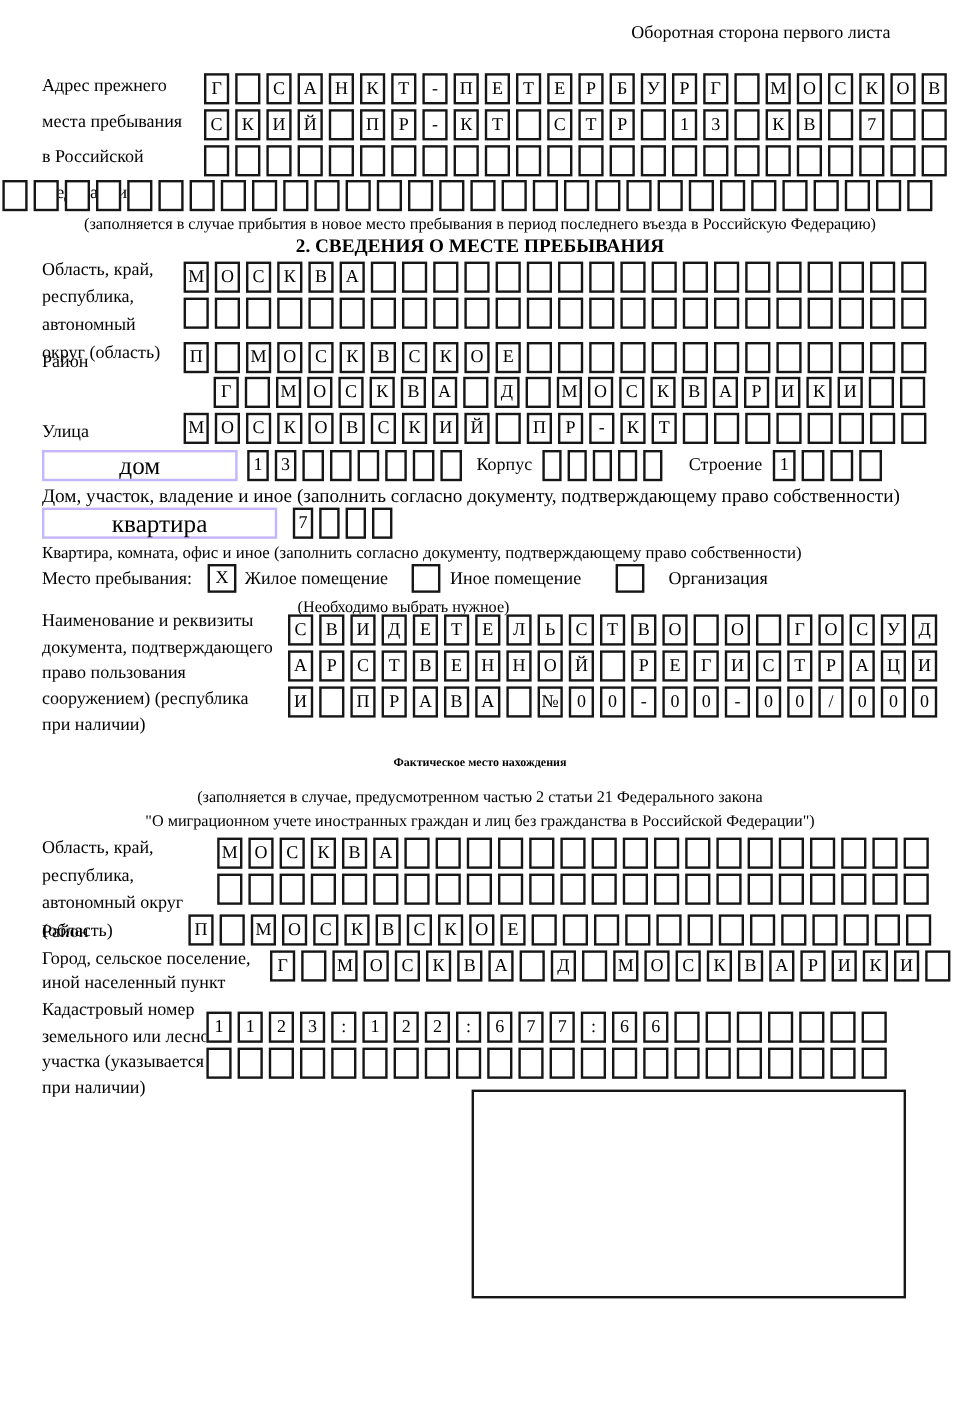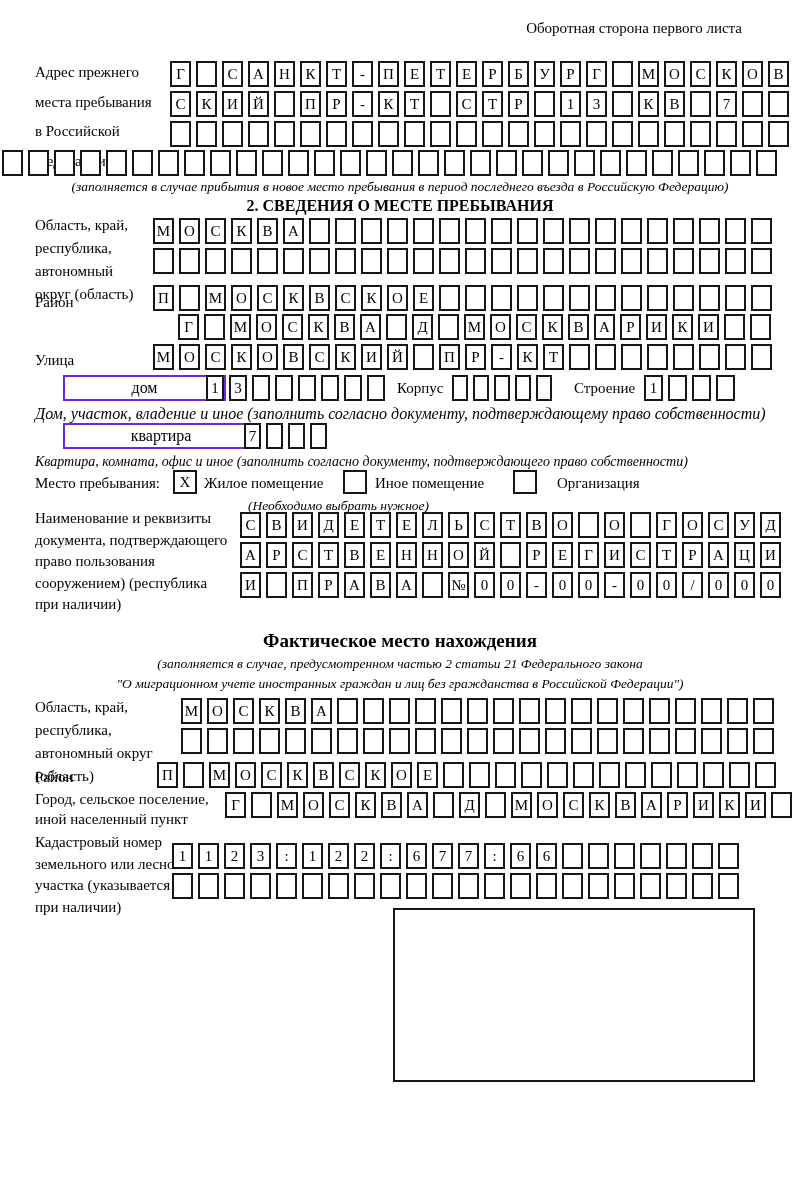--- a/index.html
+++ b/index.html
@@ -1,31 +1,31 @@
 <!DOCTYPE html>
 <html><head>
 <meta charset="utf-8">
 <style>
   html,body{margin:0;padding:0;background:#fff;}
   .page{position:relative;width:800px;height:1180px;background:#fff;color:#000;
         font-family:"Liberation Serif","DejaVu Serif",serif;overflow:hidden;}
   .lbl{position:absolute;font-size:15px;line-height:22px;}
   .hdr{position:absolute;font-size:15px;}
-  .note{position:absolute;font-size:13.5px;line-height:19.5px;font-style:italic;}
+  .note{position:absolute;font-size:13.5px;line-height:19.5px;}
   .center{left:0;width:800px;text-align:center;}
   .title{position:absolute;left:0;width:800px;text-align:center;font-weight:bold;font-size:16px;}
   .cellrow{position:absolute;display:flex;gap:5px;}
   .cell{box-sizing:content-box;width:17px;height:22px;border:2px solid #161616;background:#fff;
         display:flex;align-items:center;justify-content:center;font-size:15px;line-height:1;}
   .w14 .cell{width:14px}
   .w12 .cell{width:12px}
   .w15 .cell{width:15px}
   .w13 .cell{width:13px}
-  .widebox{position:absolute;box-sizing:content-box;height:22px;border:2px solid #6d28d9;
-        display:flex;align-items:center;justify-content:center;font-size:16px;margin-left:28px;}
+  .widebox{position:absolute;box-sizing:content-box;height:22px;border:2px solid #c4b5fd;
+        display:flex;align-items:center;justify-content:center;font-size:21px;}
   .chk{position:absolute;box-sizing:content-box;width:20px;height:20px;border:2px solid #161616;
         display:flex;align-items:center;justify-content:center;font-size:15px;line-height:1;}
   .stamp{position:absolute;box-sizing:content-box;border:2px solid #161616;background:#fff;}
   .lh29{line-height:29.5px}.lh23{line-height:23px}.lh21{line-height:21.5px}
   .lh20{line-height:20px}.lh19{line-height:19px}
 </style>
 </head>
 <body>
 
 <div class="page">
@@ -321,21 +321,21 @@
     </div>
   <div class="note" style="left:35px;top:404px;font-size:16px">Дом, участок, владение и иное (заполнить согласно документу, подтверждающему право собственности)</div>
 
   <div class="widebox" style="left:35px;top:423px;width:192px">квартира</div>
   <div class="cellrow w13" style="left:244px;top:423px">
       <span class="cell">7</span>
       <span class="cell"></span>
       <span class="cell"></span>
       <span class="cell"></span>
     </div>
-  <div class="note" style="left:35px;top:452px;font-size:14px">Квартира, комната, офис и иное (заполнить согласно документу, подтверждающего право собственности)</div>
+  <div class="note" style="left:35px;top:452px;font-size:14px">Квартира, комната, офис и иное (заполнить согласно документу, подтверждающему право собственности)</div>
 
   <div class="lbl" style="left:35px;top:472px">Место пребывания:</div>
   <div class="chk" style="left:173px;top:470px">
     <span>X</span>
   </div>
   <div class="lbl" style="left:204px;top:472px">Жилое помещение</div>
   <div class="chk" style="left:343px;top:470px">
     <span></span>
   </div>
   <div class="lbl" style="left:375px;top:472px">Иное помещение</div>
@@ -415,21 +415,21 @@
       <span class="cell">0</span>
       <span class="cell">-</span>
       <span class="cell">0</span>
       <span class="cell">0</span>
       <span class="cell">/</span>
       <span class="cell">0</span>
       <span class="cell">0</span>
       <span class="cell">0</span>
     </div>
 
-  <div class="title" style="top:630px;font-size:19px">Фактическое место нахождения</div>
+  <div class="title" style="top:630px;font-size:10px">Фактическое место нахождения</div>
   <div class="note center" style="top:654px">(заполняется в случае, предусмотренном частью 2 статьи 21 Федерального закона</div>
   <div class="note center" style="top:674px">"О миграционном учете иностранных граждан и лиц без гражданства в Российской Федерации")</div>
 
   <div class="lbl lh23" style="left:35px;top:696px">
     <div>Область, край,</div>
     <div>республика,</div>
     <div>автономный округ</div>
     <div>(область)</div>
   </div>
   <div class="cellrow" style="left:181px;top:698px">

